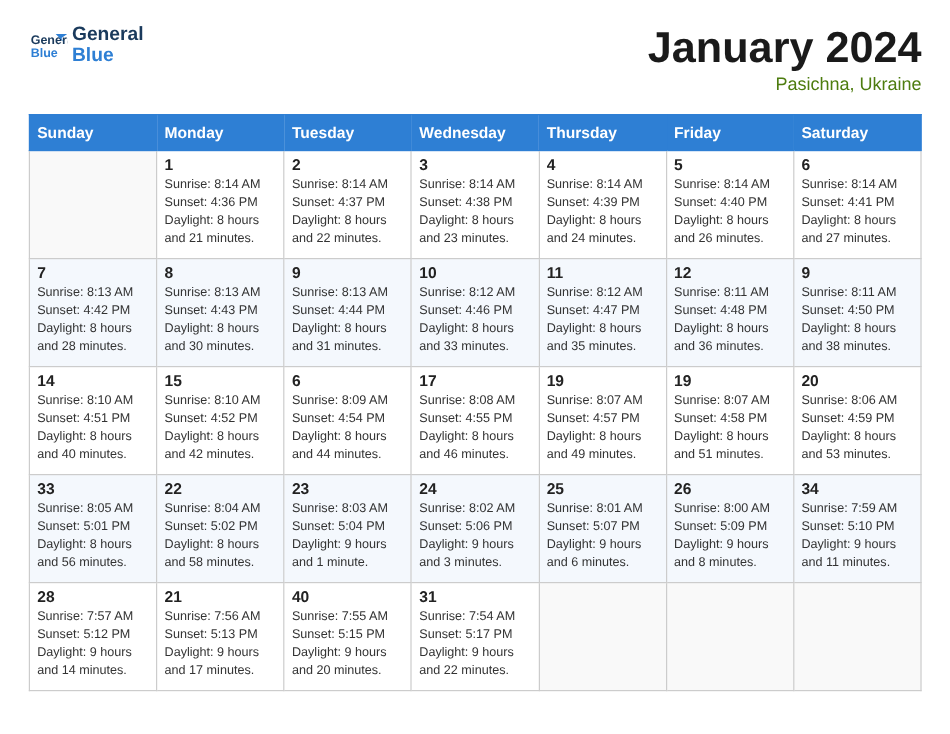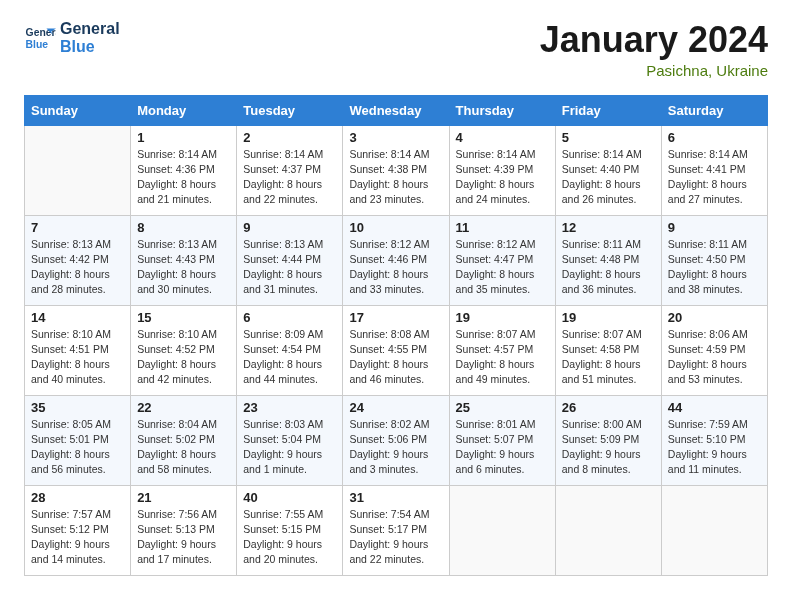--- a/index.html
+++ b/index.html
@@ -201,21 +201,21 @@
           <span class="day-num">19</span>
           <div class="day-detail">Sunrise: 8:07 AM<br>Sunset: 4:58 PM<br>Daylight: 8 hours and 51 minutes.</div>
         </td>
         <td>
           <span class="day-num">20</span>
           <div class="day-detail">Sunrise: 8:06 AM<br>Sunset: 4:59 PM<br>Daylight: 8 hours and 53 minutes.</div>
         </td>
       </tr>
       <tr>
         <td>
-          <span class="day-num">35</span>
+          <span class="day-num">33</span>
           <div class="day-detail">Sunrise: 8:05 AM<br>Sunset: 5:01 PM<br>Daylight: 8 hours and 56 minutes.</div>
         </td>
         <td>
           <span class="day-num">22</span>
           <div class="day-detail">Sunrise: 8:04 AM<br>Sunset: 5:02 PM<br>Daylight: 8 hours and 58 minutes.</div>
         </td>
         <td>
           <span class="day-num">23</span>
           <div class="day-detail">Sunrise: 8:03 AM<br>Sunset: 5:04 PM<br>Daylight: 9 hours and 1 minute.</div>
         </td>
@@ -225,21 +225,21 @@
         </td>
         <td>
           <span class="day-num">25</span>
           <div class="day-detail">Sunrise: 8:01 AM<br>Sunset: 5:07 PM<br>Daylight: 9 hours and 6 minutes.</div>
         </td>
         <td>
           <span class="day-num">26</span>
           <div class="day-detail">Sunrise: 8:00 AM<br>Sunset: 5:09 PM<br>Daylight: 9 hours and 8 minutes.</div>
         </td>
         <td>
-          <span class="day-num">44</span>
+          <span class="day-num">34</span>
           <div class="day-detail">Sunrise: 7:59 AM<br>Sunset: 5:10 PM<br>Daylight: 9 hours and 11 minutes.</div>
         </td>
       </tr>
       <tr>
         <td>
           <span class="day-num">28</span>
           <div class="day-detail">Sunrise: 7:57 AM<br>Sunset: 5:12 PM<br>Daylight: 9 hours and 14 minutes.</div>
         </td>
         <td>
           <span class="day-num">21</span>

